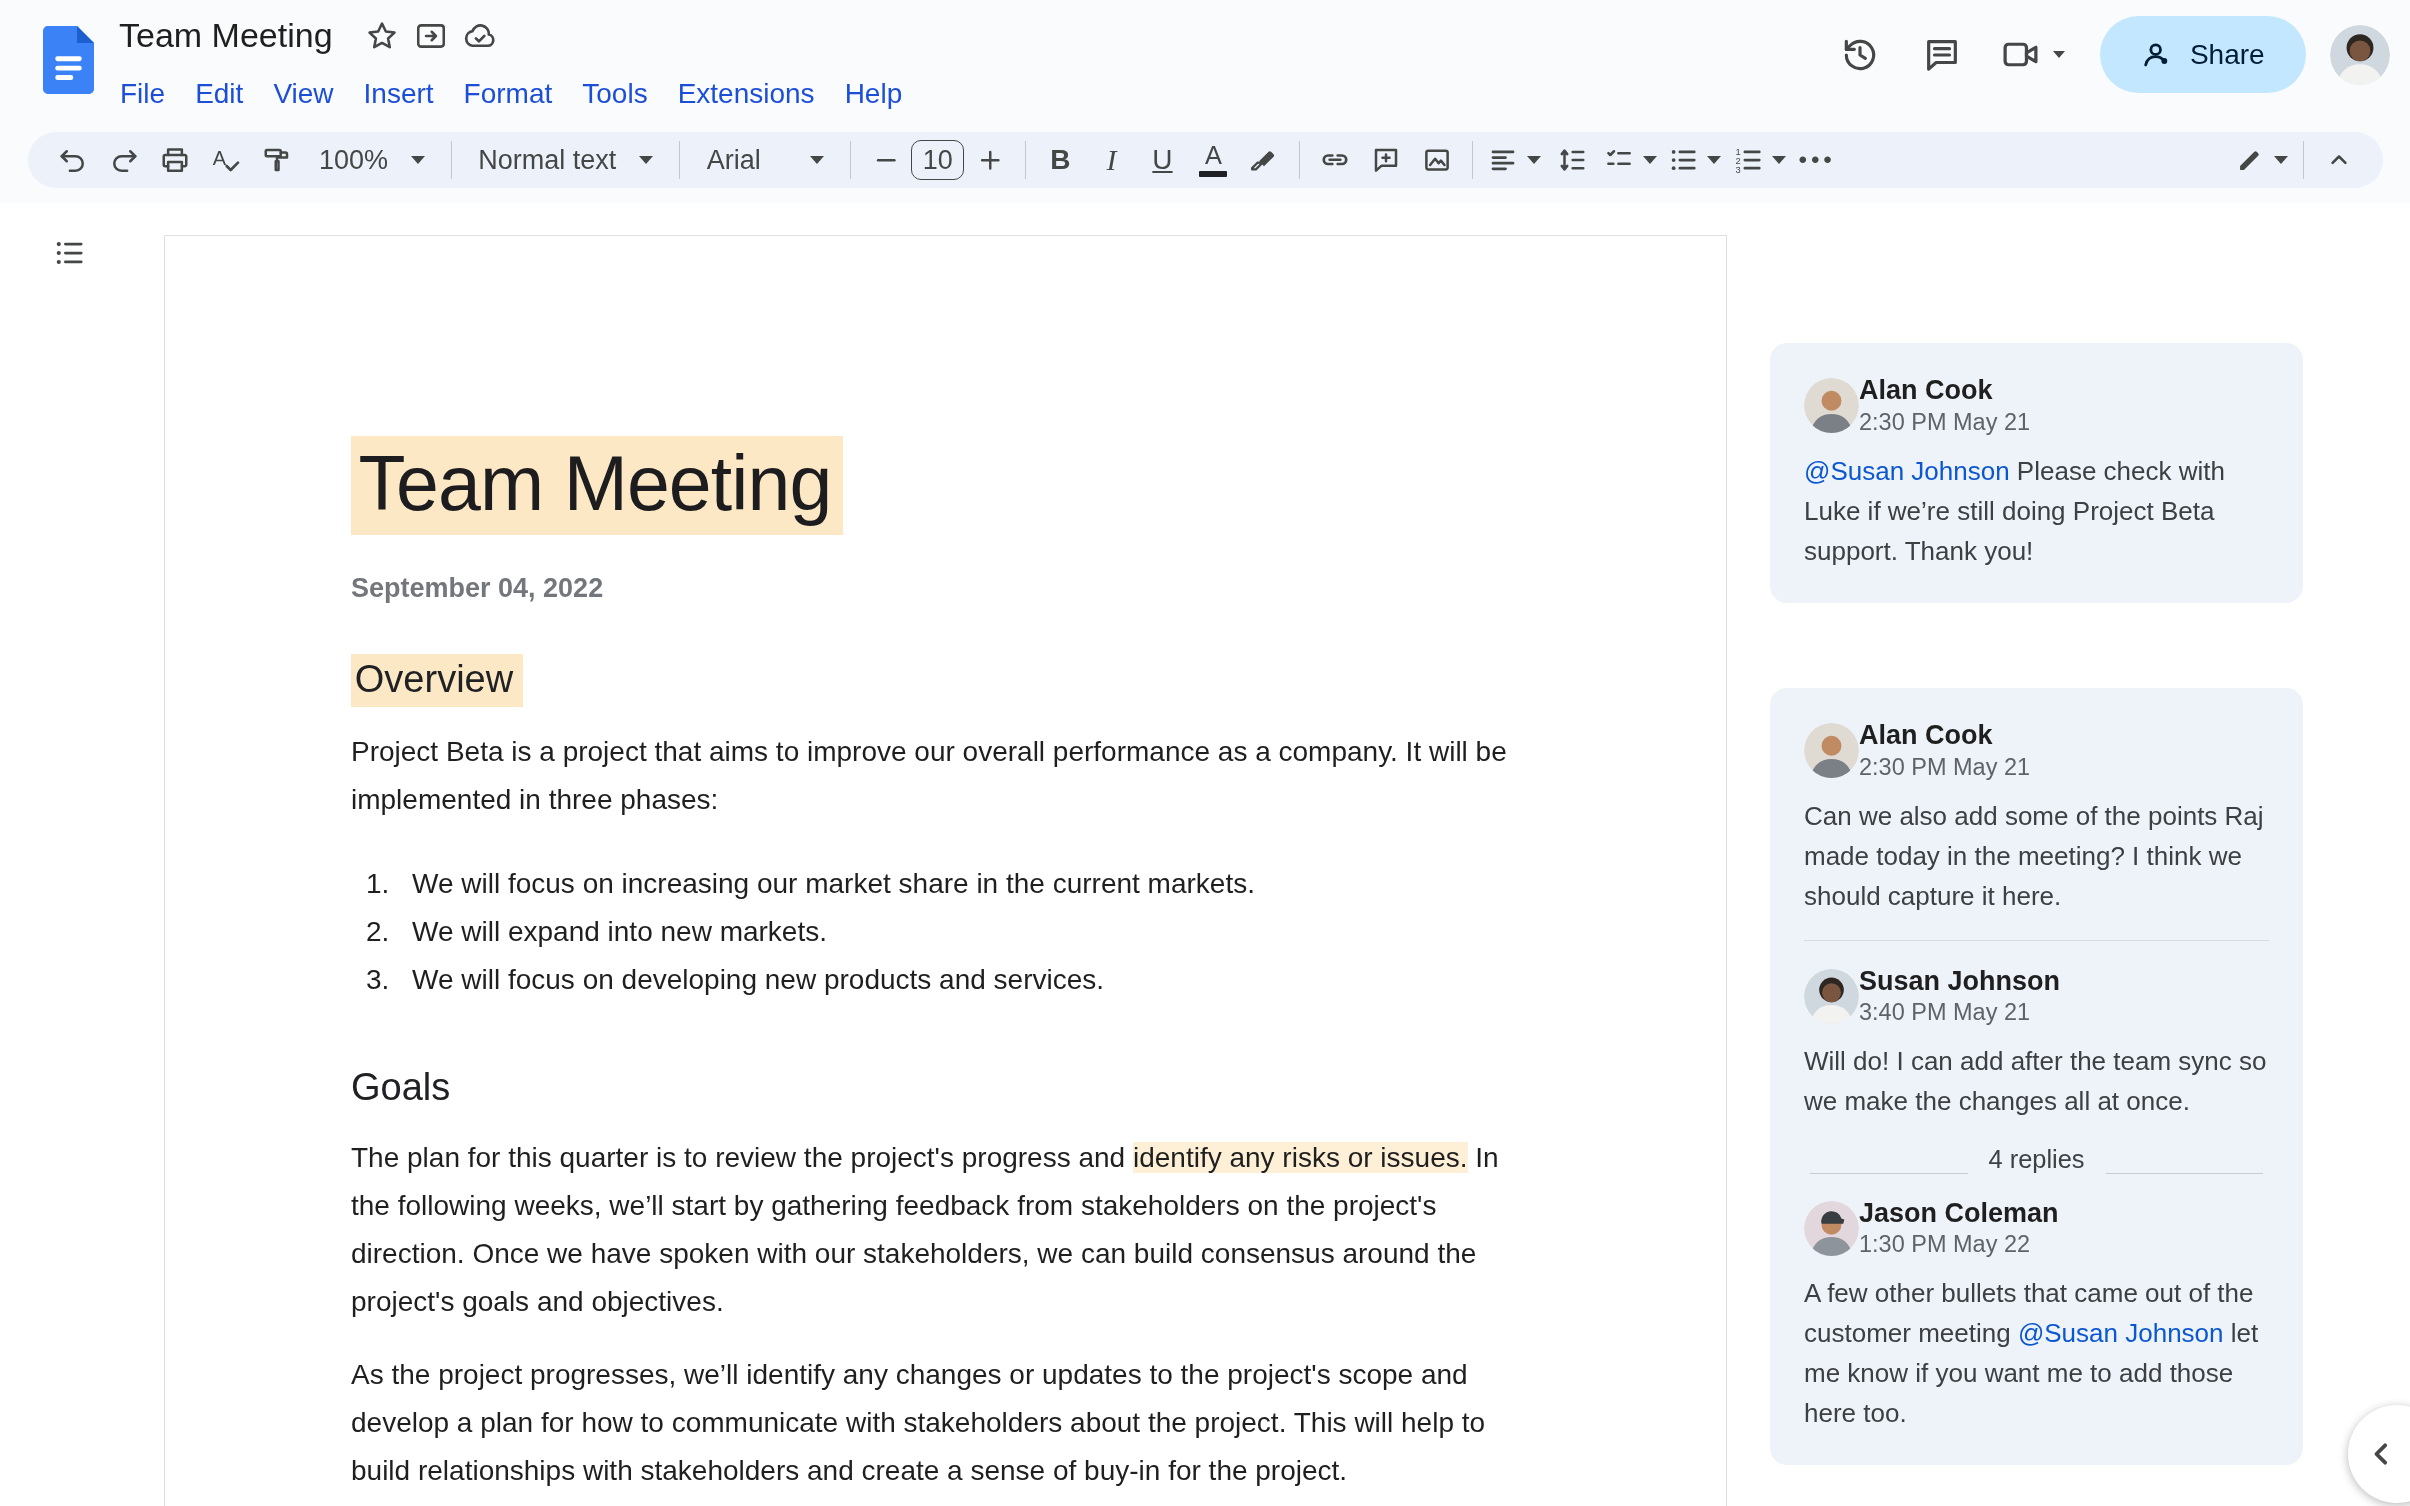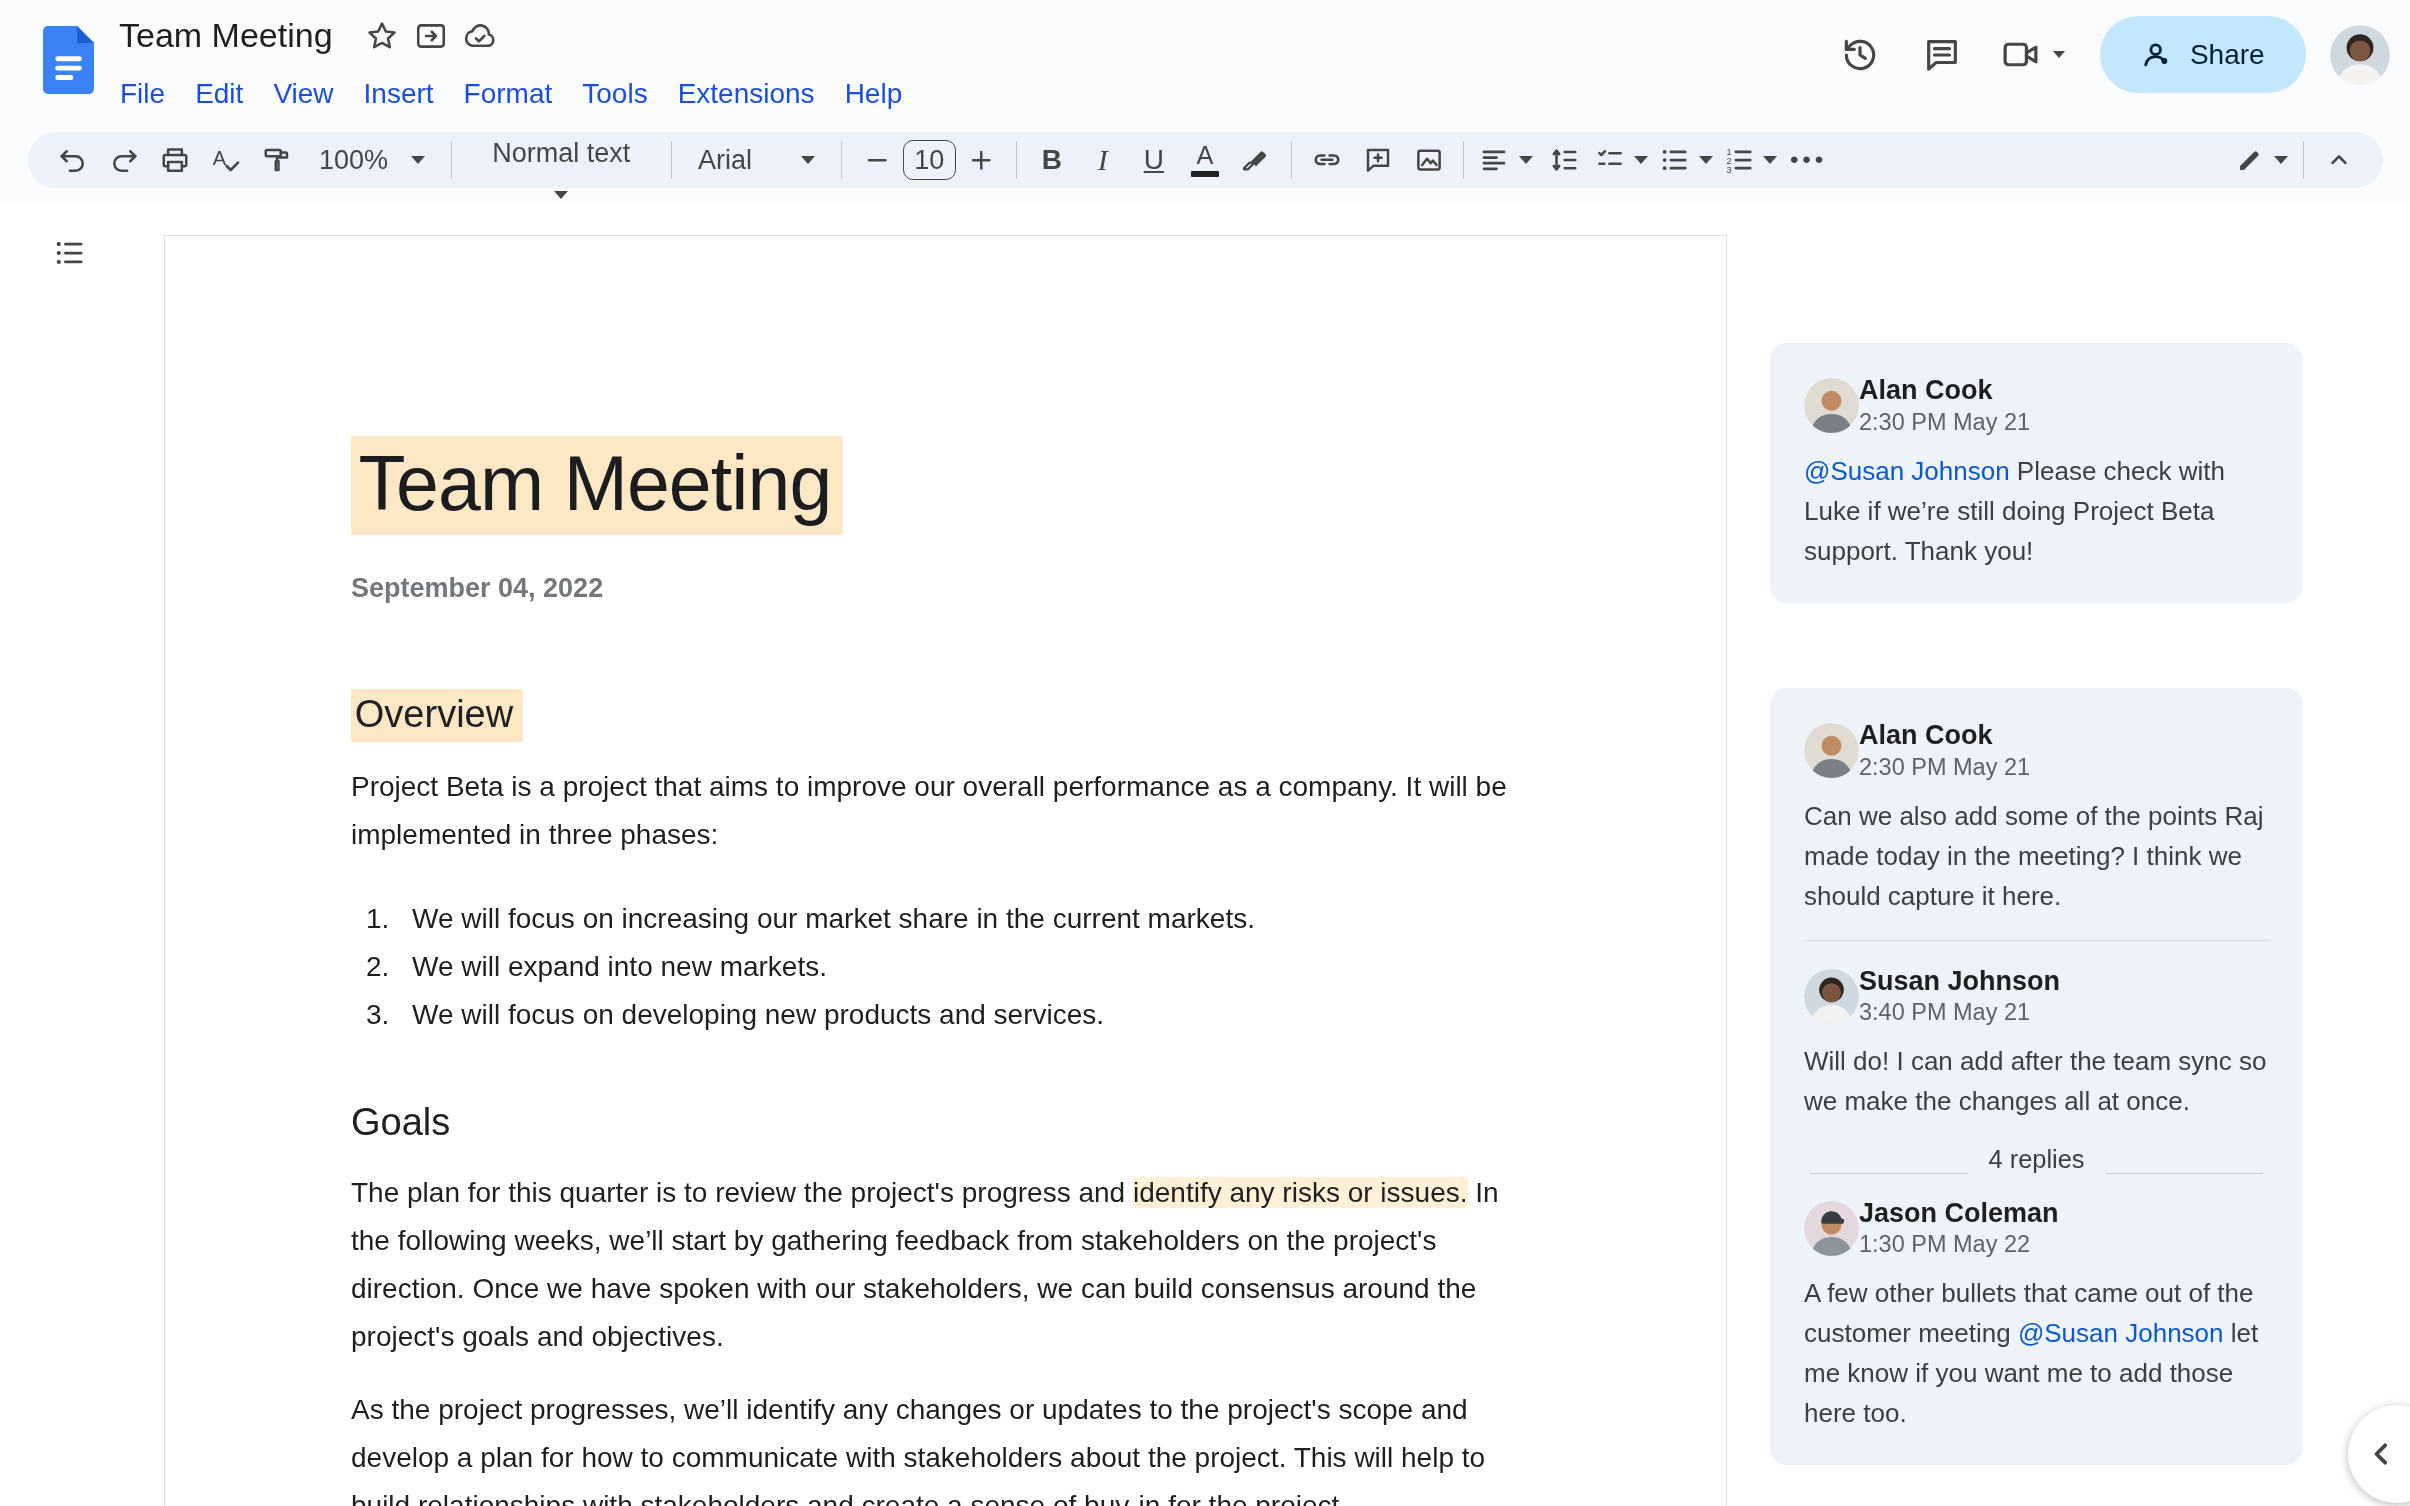--- a/index.html
+++ b/index.html
@@ -50,21 +50,21 @@
   .page{position:absolute;left:164px;top:235px;width:1561px;height:1271px;background:#ffffff;
     border:0.9px solid #dce0e5;border-bottom:none;}
   .doc{padding:0 186px;}
   .hl{background:#fce8c4;}
   .hl-inline{background:#fdf0d6;}
   h1.doc-title{margin:0;padding-top:200px;font-weight:400;}
   h1.doc-title .hl{display:inline-block;padding:9.4px 11.3px 13px 7.5px;font-size:77px;line-height:1;color:#1d1d1f;letter-spacing:-0.9px;}
   .date{margin:38px 0 0 0;font-size:27px;font-weight:700;color:#73777b;}
   h2.doc-h{margin:60px 0 0 0;font-size:38px;font-weight:500;color:#202124;line-height:47px;}
   h2.doc-h .hl{display:inline-block;padding:4.7px 9.4px 6.6px 3.8px;line-height:1.1;}
-  h2.doc-h.first{margin-top:85px;}
+  h2.doc-h.first{margin-top:50px;}
   p.body{margin:21px 0 0 0;font-size:28px;line-height:48px;color:#1f1f1f;max-width:1188px;}
   ol.doc-list{list-style:none;margin:36px 0 0 0;padding:0;}
   ol.doc-list li{display:flex;padding-left:15px;font-size:28px;line-height:48px;color:#1f1f1f;}
   ol.doc-list .num{min-width:32px;margin-right:14px;}
   
   .comments{position:absolute;left:1770px;top:343px;width:533px;}
   .card{background:#eef3fa;border-radius:17px;padding:32px 34px;}
   .card2{margin-top:85px;}
   .c-head{display:flex;align-items:center;}
   .avatar{width:55px;height:55px;border-radius:50%;overflow:hidden;flex:none;}
@@ -218,21 +218,21 @@
           <rect x="3" y="4" width="12" height="5" rx="1"></rect>
           <path d="M15 6h3.8a1.2 1.2 0 0 1 1.2 1.2V10h-8v3"></path>
           <rect x="11" y="13" width="2.2" height="7"></rect>
         </svg>
       </button>
       <button class="tsel">
         <span>100%</span>
         <span class="caret"></span>
       </button>
       <span class="tdiv"></span>
-      <button class="tsel" style="min-width:200px;justify-content:space-between;flex-direction:column;">
+      <button class="tsel" style="min-width:200px;justify-content:space-between;">
         <span>Normal text</span>
         <span class="caret"></span>
       </button>
       <span class="tdiv"></span>
       <button class="tsel" style="min-width:151px;justify-content:space-between;">
         <span>Arial</span>
         <span class="caret"></span>
       </button>
       <span class="tdiv"></span>
       <button class="tbtn">

